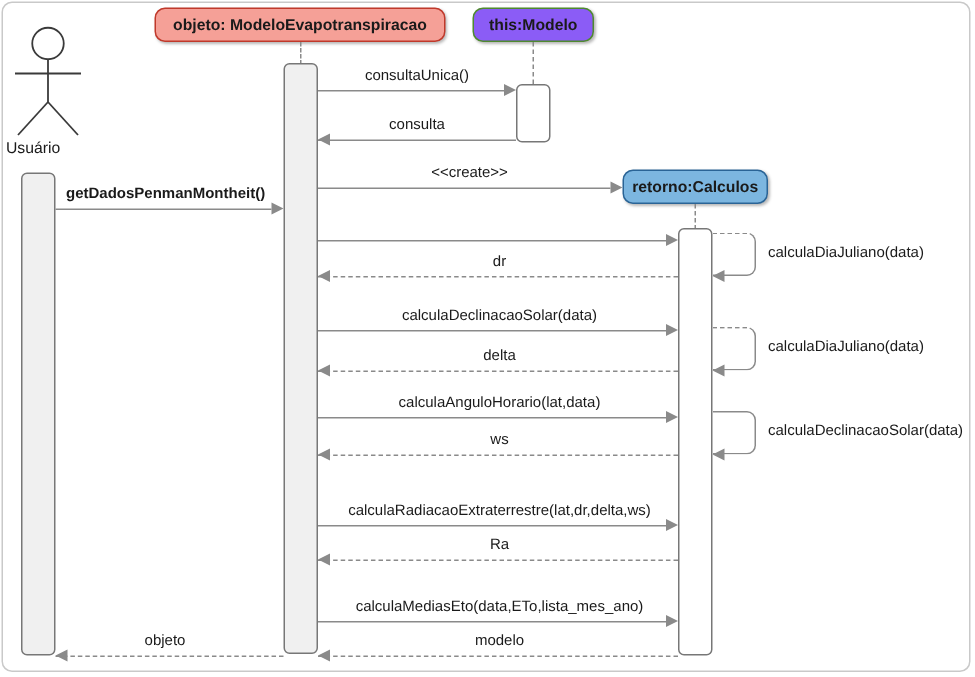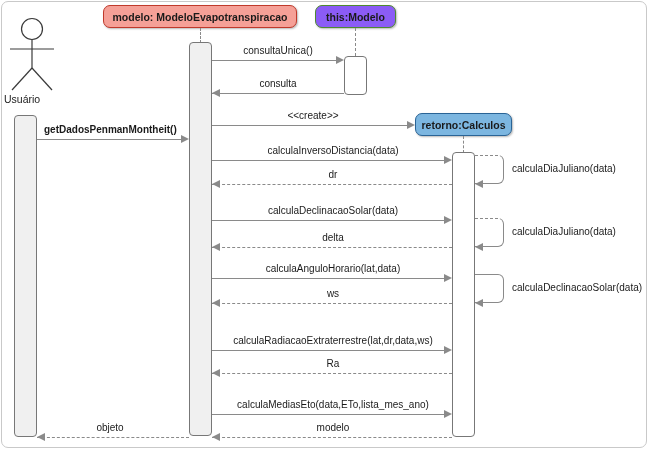--- a/index.html
+++ b/index.html
@@ -136,21 +136,21 @@
     <circle cx="28" cy="13" r="10.5" fill="#ffffff" stroke="#3a3a3a" stroke-width="1.2"></circle>
     <line x1="28" y1="23.5" x2="28" y2="52" stroke="#3a3a3a" stroke-width="1.2"></line>
     <line x1="6" y1="33" x2="50" y2="33" stroke="#3a3a3a" stroke-width="1.2"></line>
     <line x1="28" y1="52" x2="8" y2="74" stroke="#3a3a3a" stroke-width="1.2"></line>
     <line x1="28" y1="52" x2="48" y2="74" stroke="#3a3a3a" stroke-width="1.2"></line>
   </svg>
   <div class="actor-label" style="left:4px; top:93px;">Usuário</div>
 
   <div class="activation shaded" style="left:14px; top:115px; width:23px; height:322px;"></div>
 
-  <div class="lifeline-box red" style="left:103px; top:5px; width:194px; height:23px;">modelo: ModeloEvapotranspiracao</div>
+  <div class="lifeline-box red" style="left:103px; top:5px; width:194px; height:23px;">objeto: ModeloEvapotranspiracao</div>
   <div class="lifeline-stem" style="left:200px; top:28px; height:15px;"></div>
   <div class="activation shaded" style="left:189px; top:42px; width:23px; height:394px;"></div>
 
   <div class="lifeline-box green" style="left:315px; top:5px; width:81px; height:23px;">this:Modelo</div>
   <div class="lifeline-stem" style="left:355px; top:28px; height:28px;"></div>
   <div class="activation plain" style="left:344px; top:56px; width:23px; height:39px;"></div>
 
   <div class="lifeline-box blue" style="left:415px; top:113px; width:97px; height:23px;text-align:center;">retorno:Calculos</div>
   <div class="lifeline-stem" style="left:463px; top:136px; height:17px;"></div>
   <div class="activation plain" style="left:452px; top:152px; width:23px; height:285px;"></div>
@@ -164,21 +164,20 @@
   <div class="arrowhead left" style="left:212px; top:89px;"></div>
 
   <div class="msg-label" style="left:313px; top:110px;">&lt;&lt;create&gt;&gt;</div>
   <div class="msg-line solid" style="left:212px; top:125px; width:195px;"></div>
   <div class="arrowhead right" style="left:407px; top:121px;"></div>
 
   <div class="msg-label left-anchored" style="left:44px; top:124px;font-weight:bold;">getDadosPenmanMontheit()</div>
   <div class="msg-line solid" style="left:37px; top:139px; width:144px;"></div>
   <div class="arrowhead right" style="left:181px; top:135px;"></div>
 
-  <div class="msg-label" style="left:333px; top:145px;">calculaInversoDistancia(data)</div>
   <div class="msg-line solid" style="left:212px; top:160px; width:232px;"></div>
   <div class="arrowhead right" style="left:444px; top:156px;"></div>
 
   <div class="self-loop top-dashed" style="left:475px; top:155px; width:29px; height:29px; border-top-style:dashed;"></div>
   <div class="arrowhead left" style="left:475px; top:180px;"></div>
   <div class="msg-label left-anchored" style="left:512px; top:163px;">calculaDiaJuliano(data)</div>
 
   <div class="msg-label" style="left:333px; top:169px;">dr</div>
   <div class="msg-line dashed" style="left:212px; top:184px; width:240px;"></div>
   <div class="arrowhead left" style="left:212px; top:180px;"></div>
@@ -200,21 +199,21 @@
   <div class="arrowhead right" style="left:444px; top:274px;"></div>
 
   <div class="self-loop all-solid" style="left:475px; top:274px; width:29px; height:29px;"></div>
   <div class="arrowhead left" style="left:475px; top:299px;"></div>
   <div class="msg-label left-anchored" style="left:512px; top:282px;">calculaDeclinacaoSolar(data)</div>
 
   <div class="msg-label" style="left:333px; top:288px;">ws</div>
   <div class="msg-line dashed" style="left:212px; top:303px; width:240px;"></div>
   <div class="arrowhead left" style="left:212px; top:299px;"></div>
 
-  <div class="msg-label" style="left:333px; top:335px;">calculaRadiacaoExtraterrestre(lat,dr,data,ws)</div>
+  <div class="msg-label" style="left:333px; top:335px;">calculaRadiacaoExtraterrestre(lat,dr,delta,ws)</div>
   <div class="msg-line solid" style="left:212px; top:350px; width:232px;"></div>
   <div class="arrowhead right" style="left:444px; top:346px;"></div>
 
   <div class="msg-label" style="left:333px; top:358px;">Ra</div>
   <div class="msg-line dashed" style="left:212px; top:373px; width:240px;"></div>
   <div class="arrowhead left" style="left:212px; top:369px;"></div>
 
   <div class="msg-label" style="left:333px; top:399px;">calculaMediasEto(data,ETo,lista_mes_ano)</div>
   <div class="msg-line solid" style="left:212px; top:414px; width:232px;"></div>
   <div class="arrowhead right" style="left:444px; top:410px;"></div>

